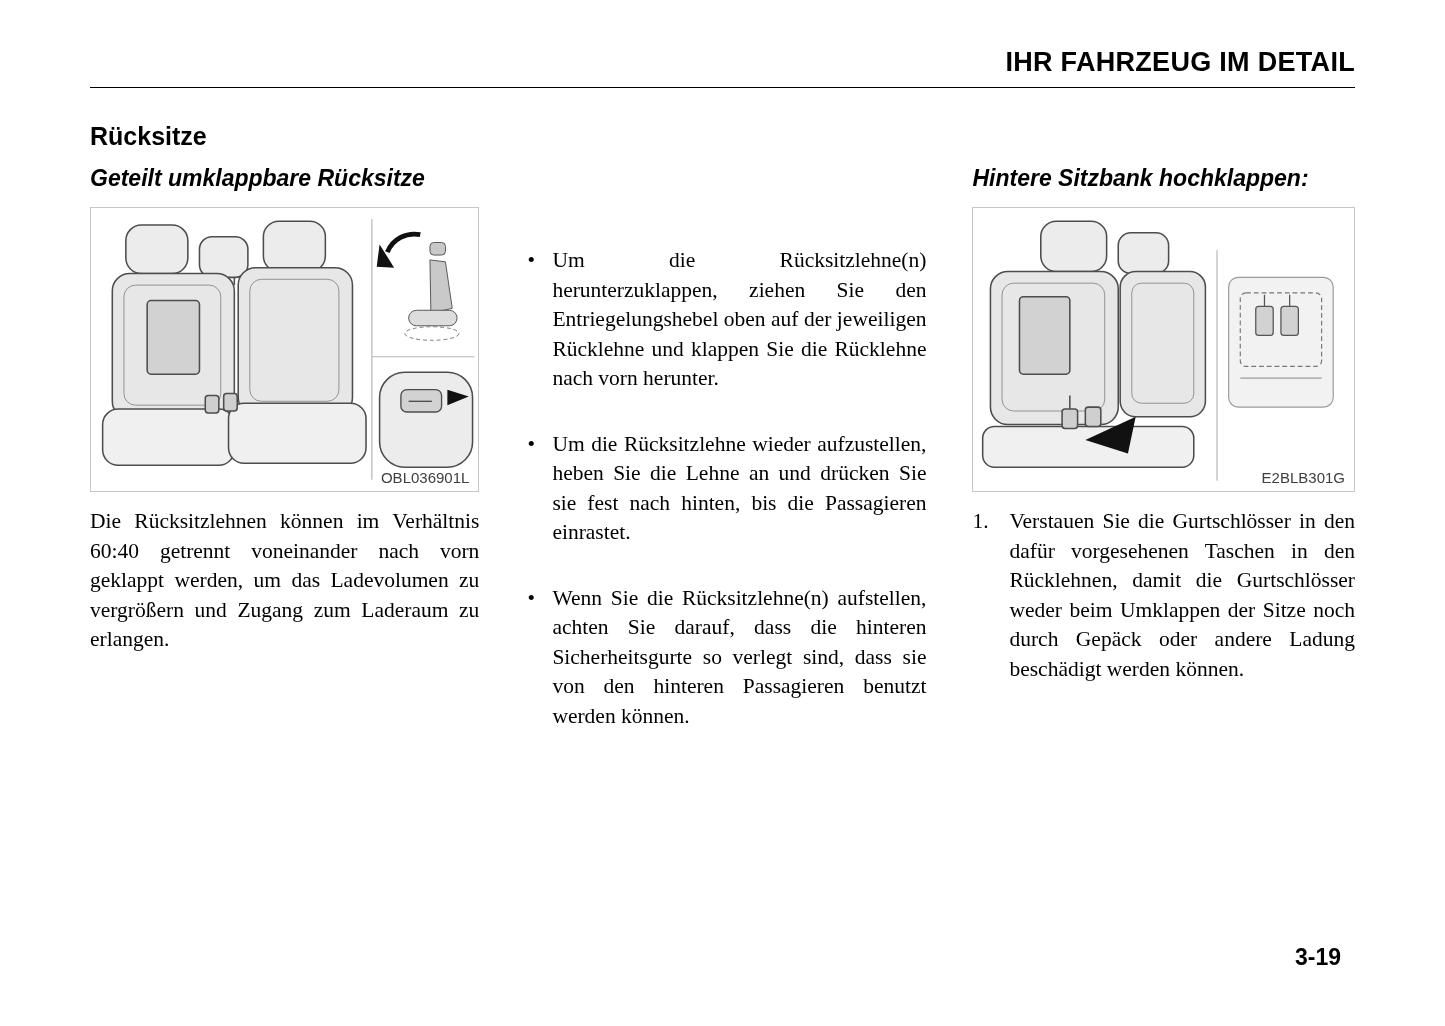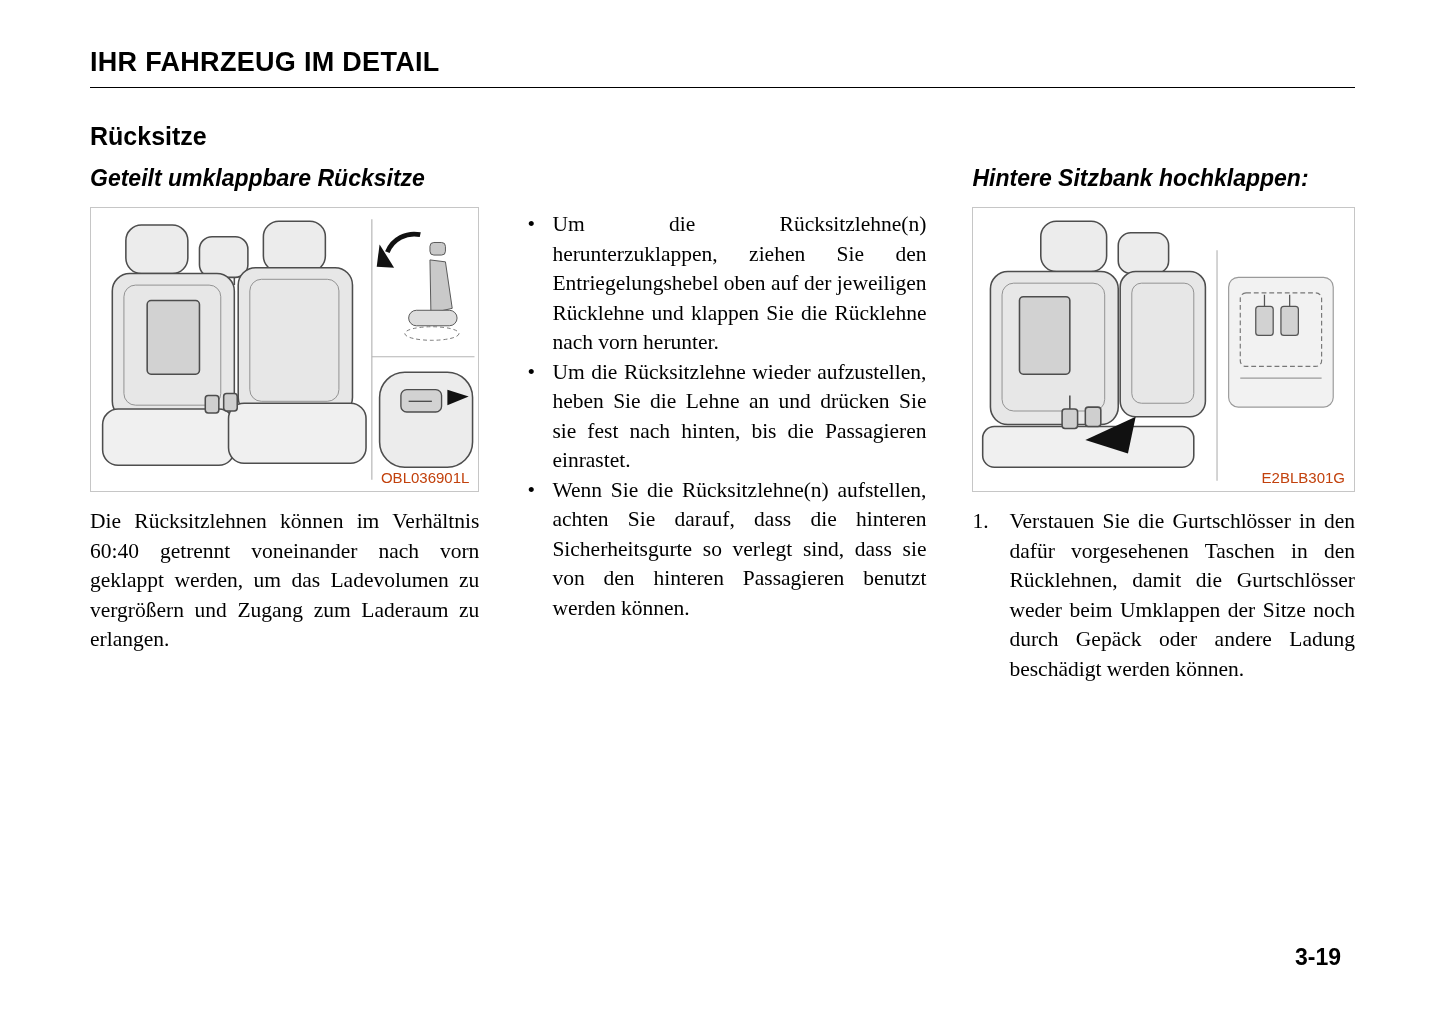--- a/index.html
+++ b/index.html
@@ -2,21 +2,21 @@
 <html lang="de"><head>
 <meta charset="utf-8">
 <style>
   * { margin:0; padding:0; box-sizing:border-box; }
   html,body { width:1445px; height:1026px; background:#ffffff; }
   body { font-family:"Liberation Serif", serif; color:#000; position:relative; overflow:hidden; }
 
   .page { position:absolute; inset:0; padding:46px 90px 0 90px; }
 
   .chapter-header {
-    text-align:left;
+    text-align:right;
     font-family:"Liberation Sans", sans-serif;
     font-weight:700;
     font-size:27px;
     letter-spacing:.3px;
     line-height:1.2;
   }
   .header-rule { border:none; border-top:1.5px solid #000; margin-top:9px; }
 
   .section-title {
     margin-top:34px;
@@ -44,39 +44,40 @@
     height:285px;
     background:#fff;
     overflow:hidden;
   }
   .figure svg { display:block; width:100%; height:100%; }
   .fig-code {
     position:absolute;
     right:9px; bottom:5px;
     font-family:"Liberation Sans", sans-serif;
     font-size:15px;
-    color:#c2410c;
+    color:#404040;
     background:#fff;
     padding-left:4px;
   }
 
   .body-text {
     font-size:21.5px;
     line-height:29.5px;
     text-align:justify;
   }
   .col-left .body-text { margin-top:15px; }
 
   .bullet-list { list-style:none; }
   .bullet-list li {
     position:relative;
     padding-left:27px;
     font-size:21.5px;
     line-height:29.5px;
     text-align:justify;
+    margin-top:36px;
   }
   .bullet-list li::before {
     content:"\2022";
     position:absolute;
     left:2px; top:0;
   }
 
   .num-item { display:flex; margin-top:15px; }
   .num-item .num { width:37px; flex:0 0 37px; font-size:21.5px; line-height:29.5px; }
   .num-item .num-text { flex:1; font-size:21.5px; line-height:29.5px; text-align:justify; }

